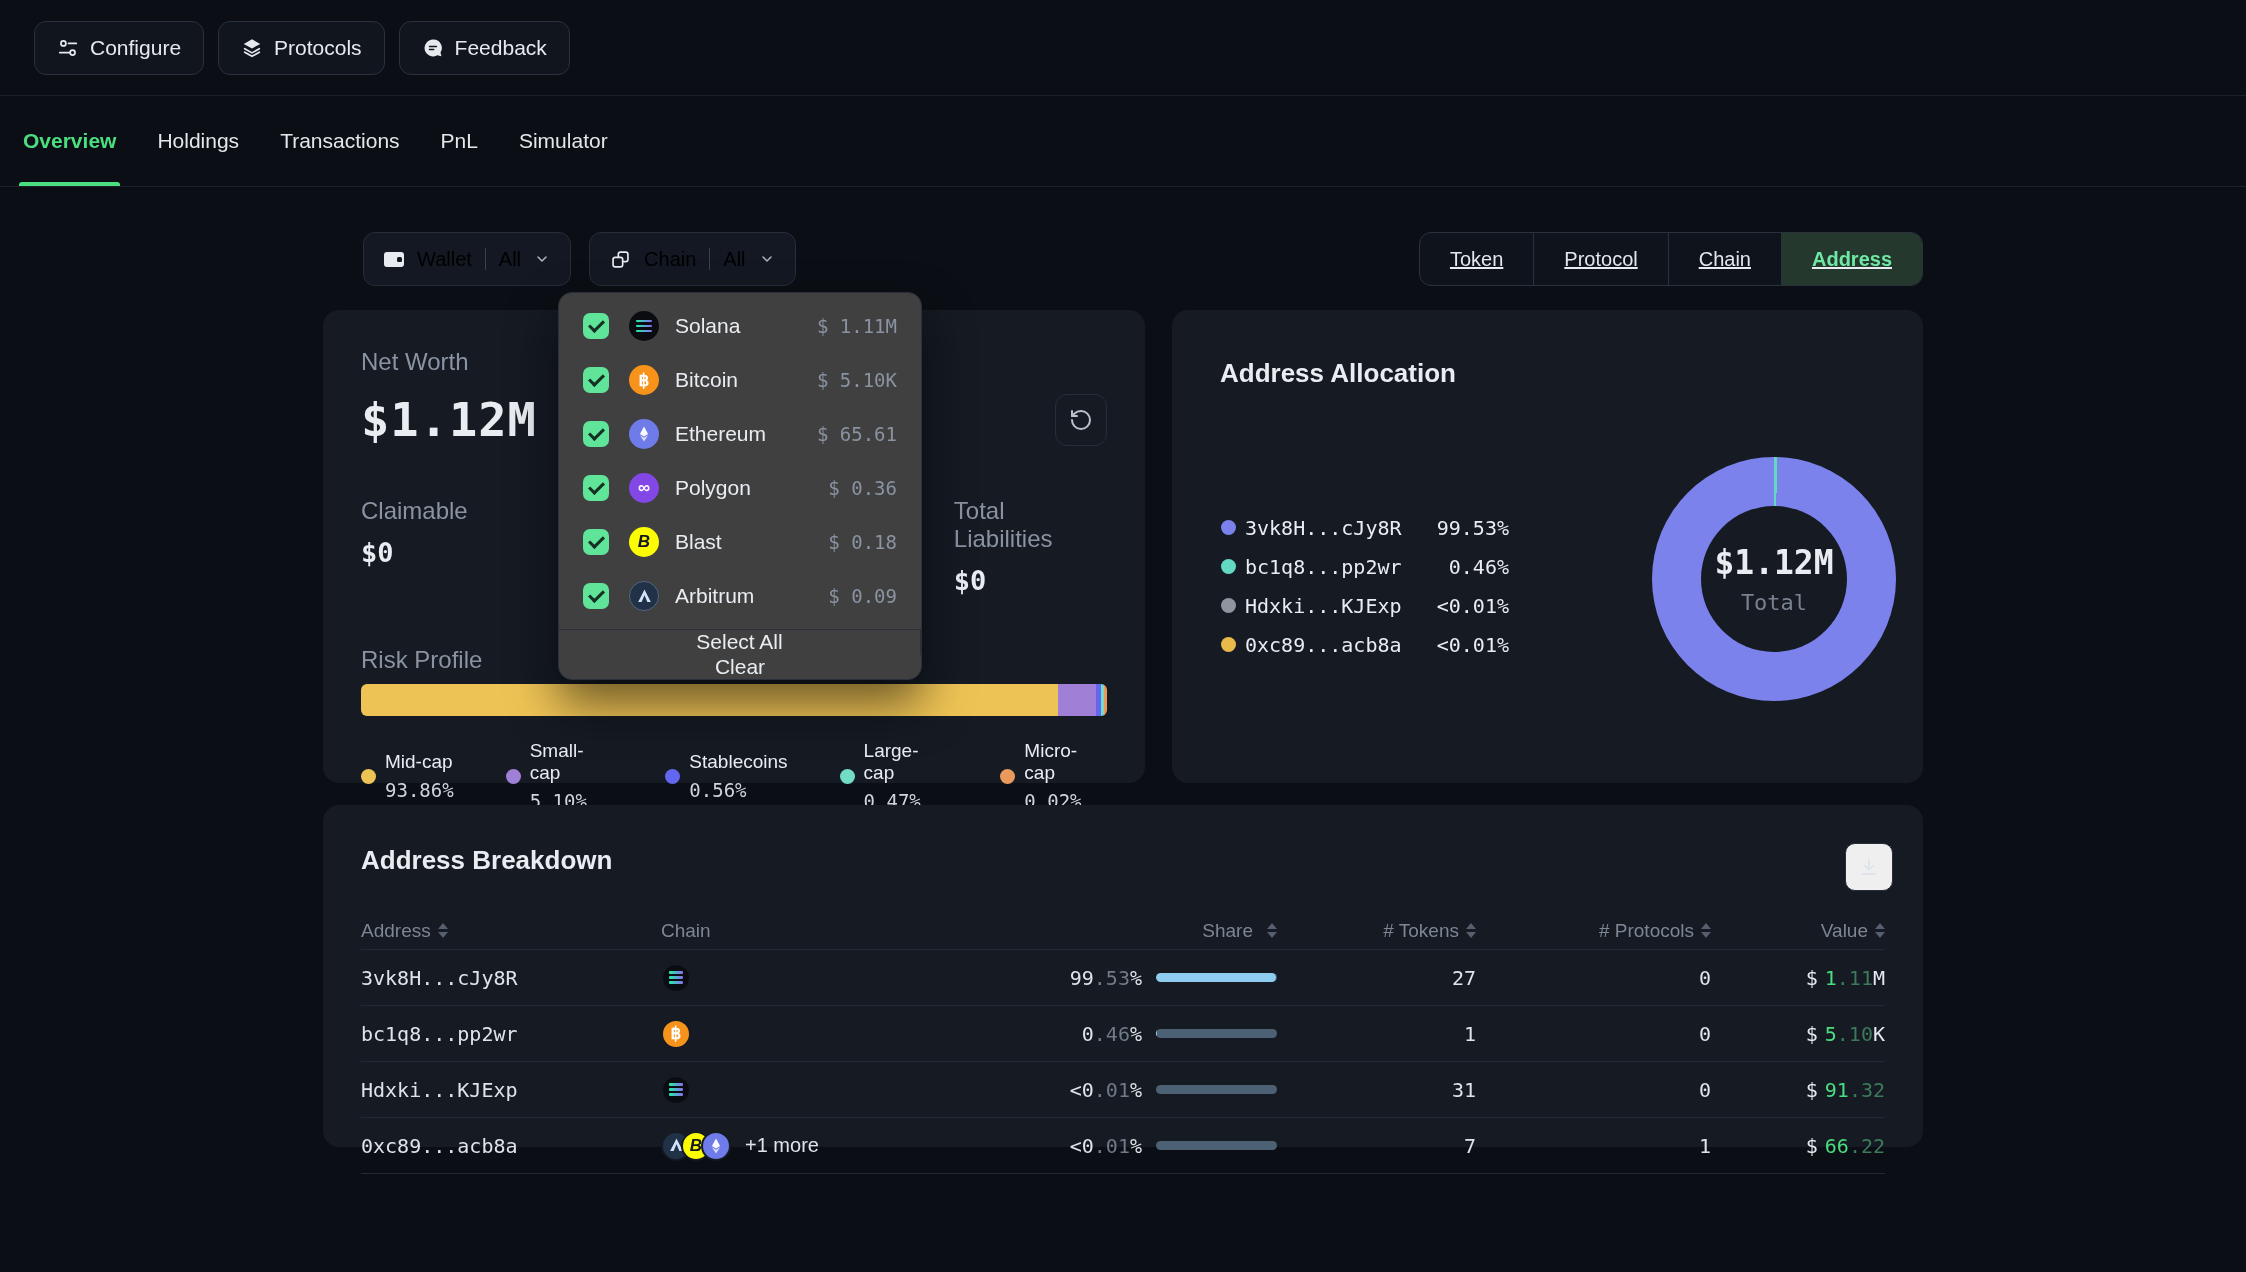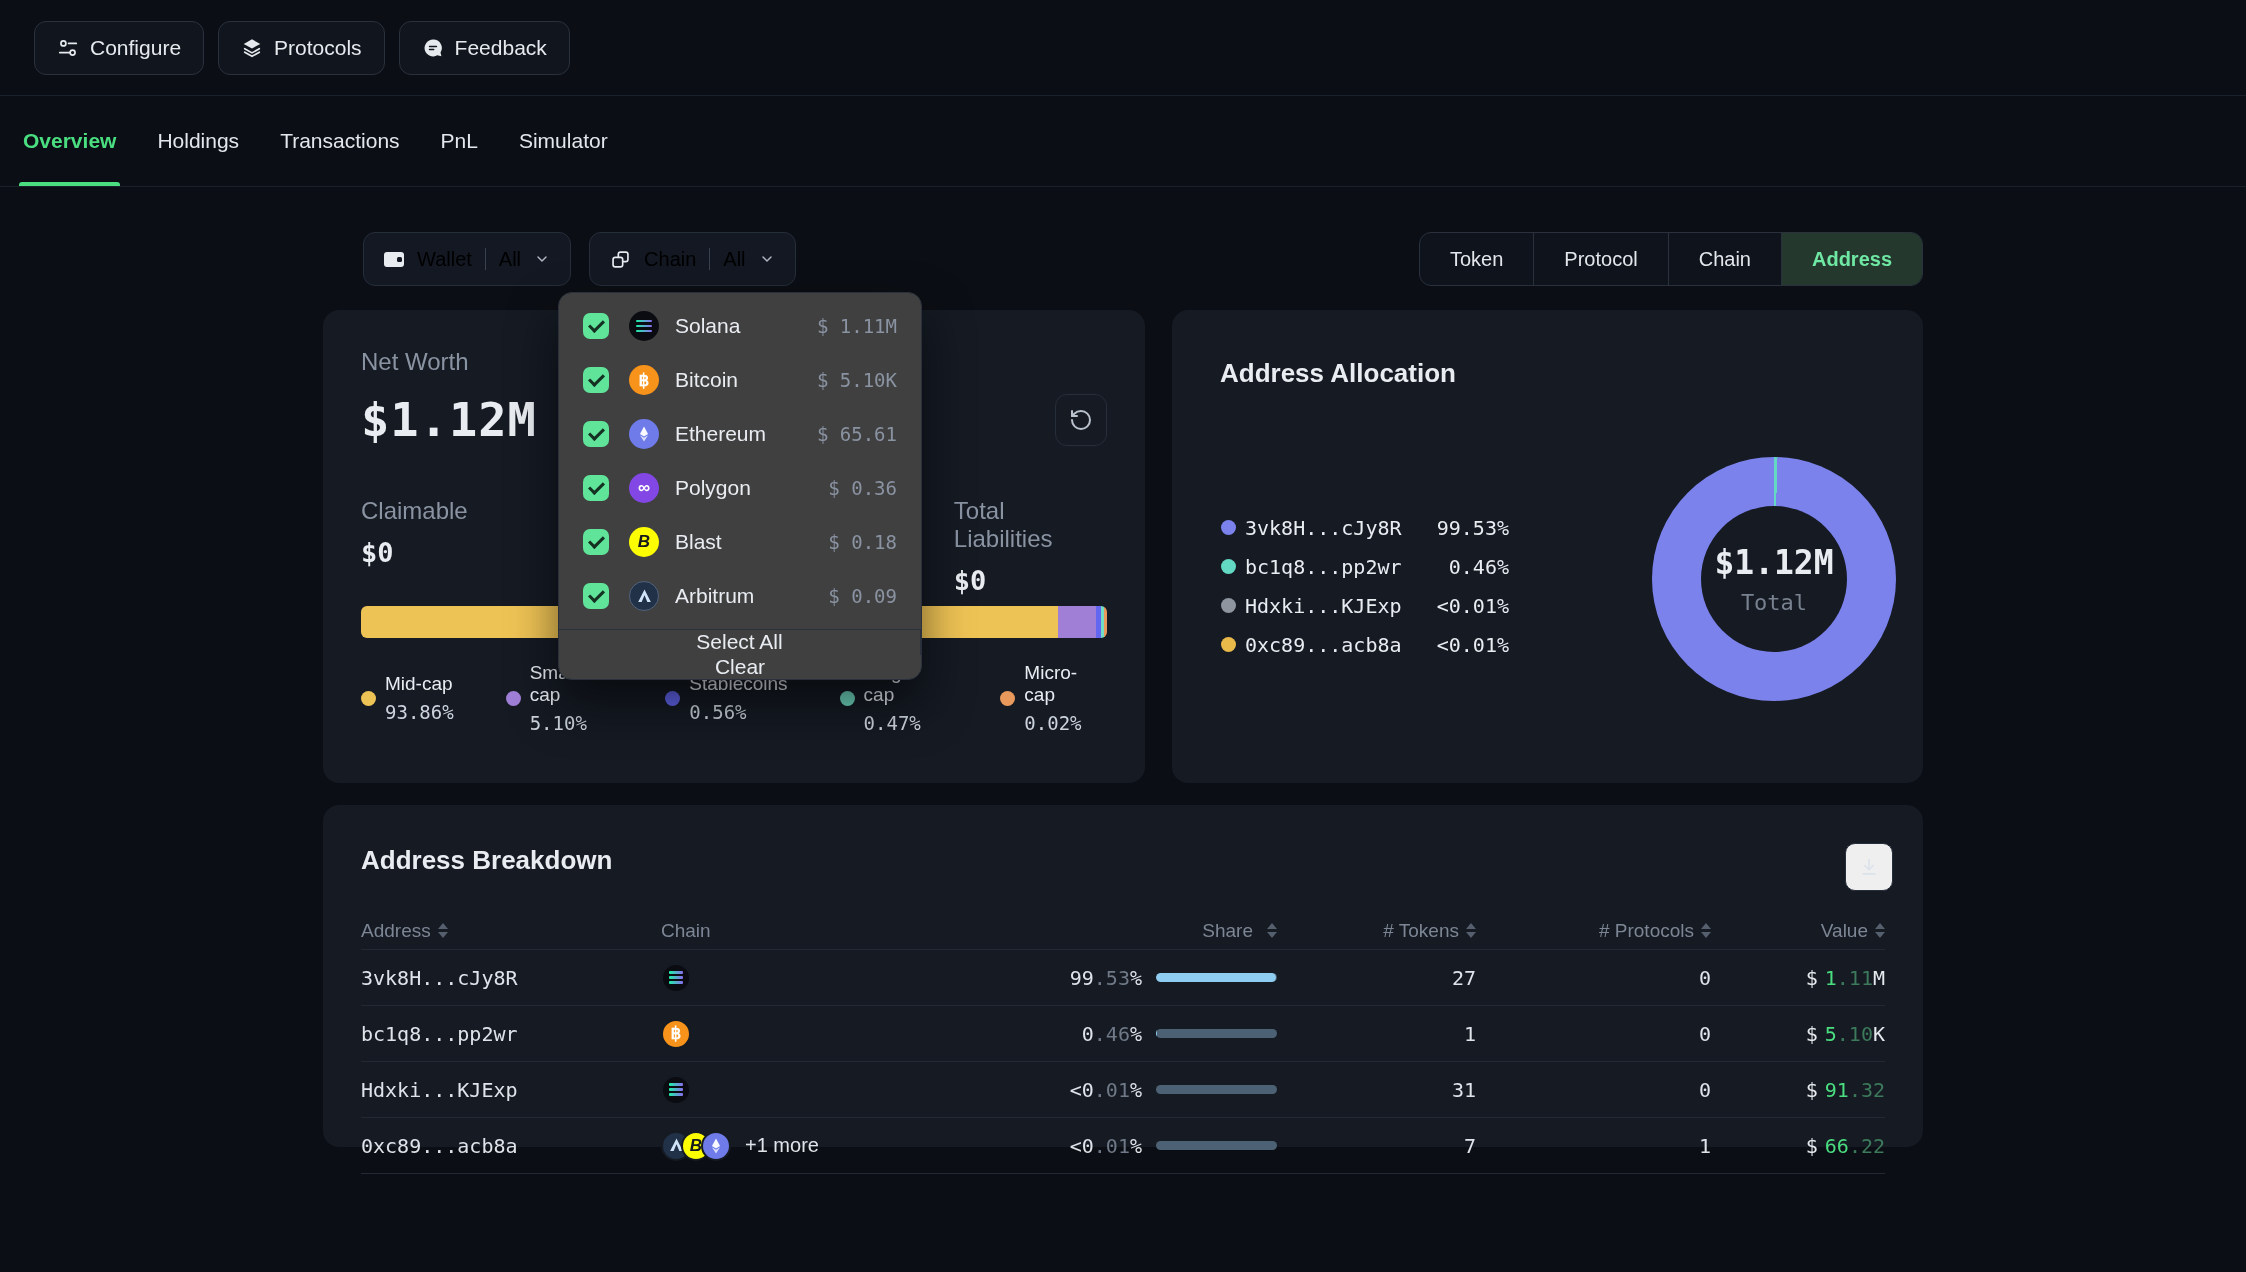--- a/index.html
+++ b/index.html
@@ -33,21 +33,21 @@
   
   .content { width:1600px; margin:0 auto; padding-top:45px; position:relative; }
   .filter-row { display:flex; align-items:center; height:54px;margin-left:40px; }
   .filter-btn { display:flex; align-items:center; gap:13px; height:54px; padding:0 20px;
     background:#131822; border:1px solid #262e3a; border-radius:12px; font-size:20px; cursor:pointer; }
   .filter-btn + .filter-btn { margin-left:18px; }
   .vdiv { width:1px; height:22px; background:#39424f; }
   .spacer { flex:1; }
 
   .toggle-group { display:flex; height:54px; border:1px solid #2a313d; border-radius:12px;
-    overflow:hidden; background:#0f141c; }
+    overflow:hidden; background:#0f141c;text-decoration:underline; }
   .toggle-seg { display:flex; align-items:center; justify-content:center; padding:0 30px;
     font-size:20px; color:#e3e7ec; cursor:pointer; border-left:1px solid #2a313d; }
   .toggle-seg:first-child { border-left:none; }
   .toggle-seg.active { background:#24382e; color:#6fe8a4; font-weight:700; }
 
   
   .cards-row { display:flex; gap:27px; margin-top:24px; }
   .card { background:#151a23; border-radius:16px; }
   .nw-card { width:825px; height:473px; padding:38px; position:relative; }
   .alloc-card { width:772px; height:473px; padding:48px; position:relative; }
@@ -236,20 +236,21 @@
           <div class="lbl">Total Liabilities</div>
           <div class="sm-value mono">$0</div>
         </div>
       </div>
       <button class="refresh-btn">
         <svg width="24" height="24" viewBox="0 0 24 24" fill="none" stroke="#b9c1cc" stroke-width="2" stroke-linecap="round" stroke-linejoin="round">
           <path d="M3 12a9 9 0 1 0 9-9 9.75 9.75 0 0 0-6.74 2.74L3 8"></path>
             <path d="M3 3v5h5"></path>
         </svg>
       </button>
+      <div class="lbl risk-label">Risk Profile</div>
       <div class="risk-bar">
           <div style="width: 93.86%; min-width: 3px; background: rgb(238, 195, 85);"></div>
           <div style="width: 5.1%; min-width: 3px; background: rgb(160, 127, 214);"></div>
           <div style="width: 0.56%; min-width: 3px; background: rgb(99, 102, 241);"></div>
           <div style="width: 0.47%; min-width: 3px; background: rgb(114, 220, 196);"></div>
           <div style="width: 0.02%; min-width: 3px; background: rgb(233, 153, 91);"></div>
         </div>
       <div class="risk-legend">
           <div class="rl-item">
             <span class="rl-dot" style="background: rgb(238, 195, 85);"></span>

